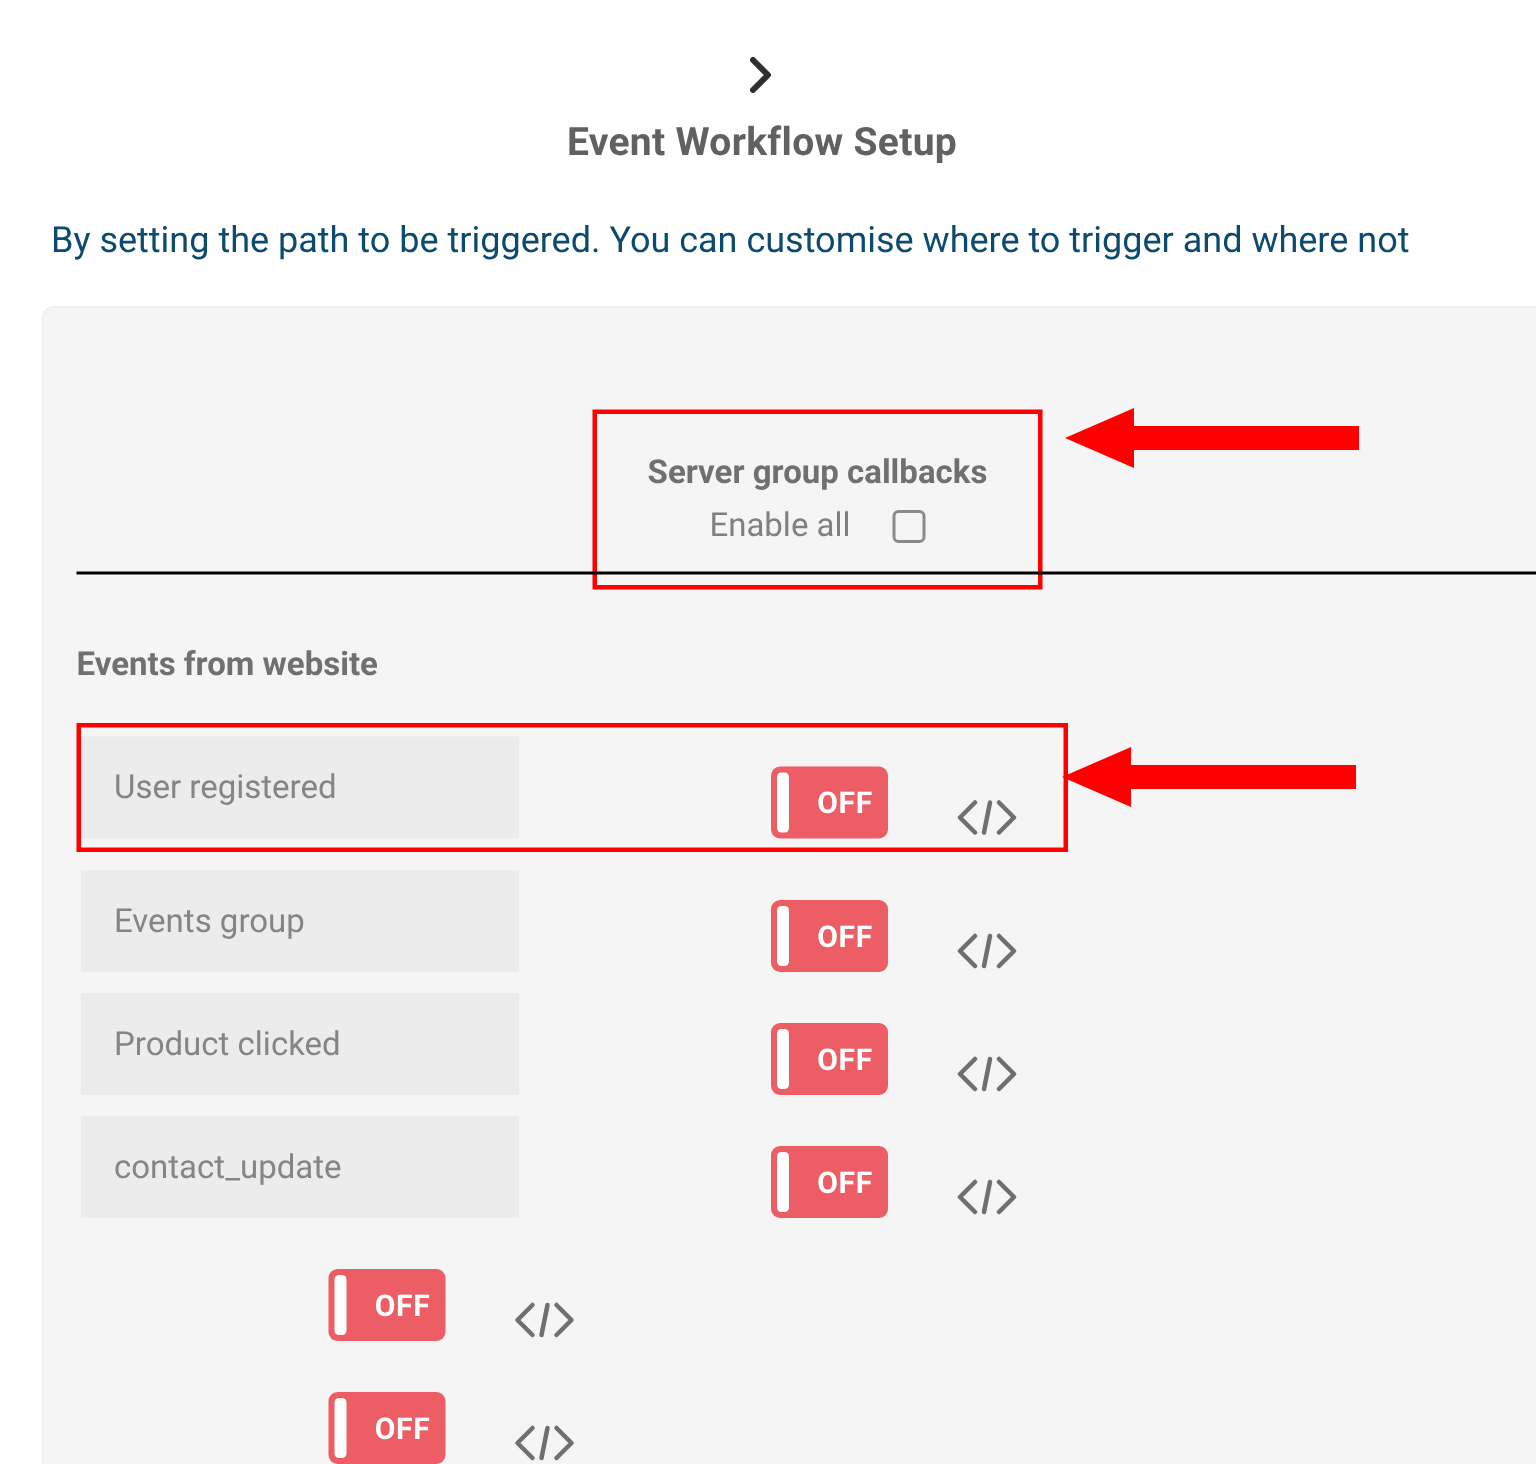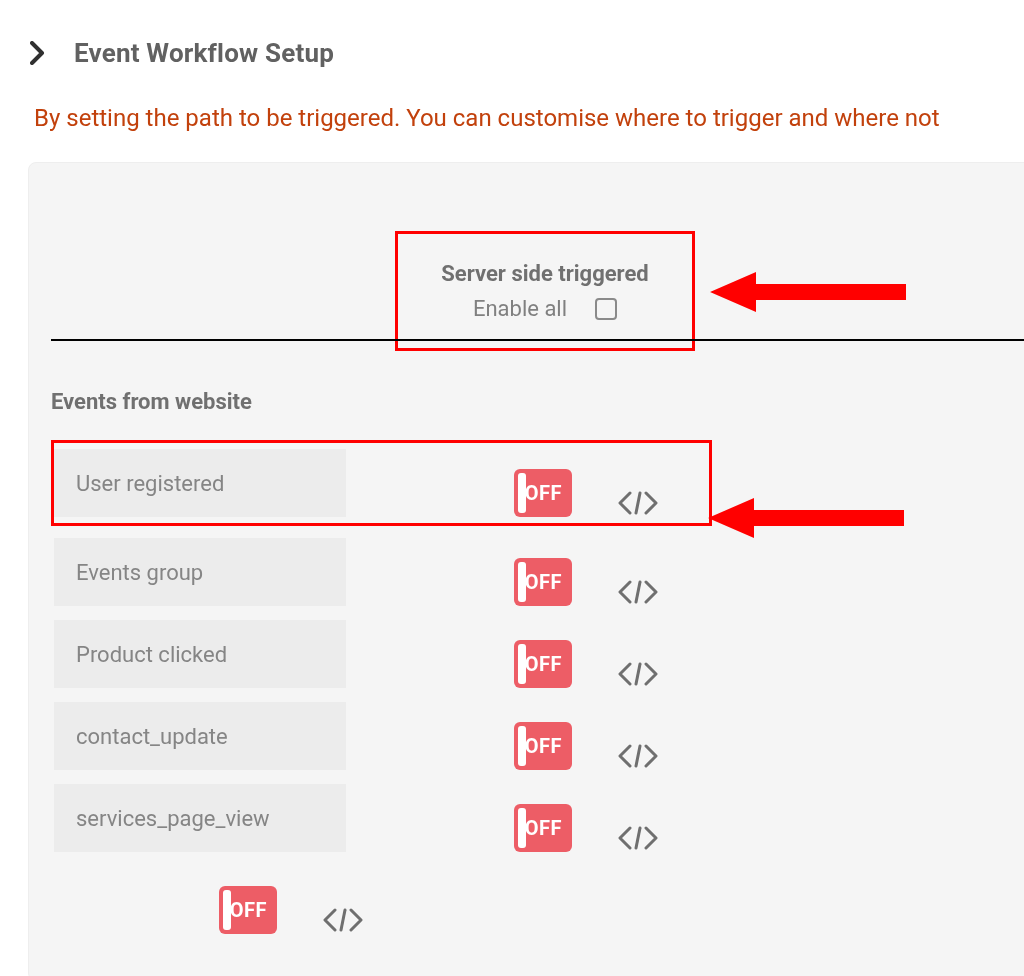--- a/index.html
+++ b/index.html
@@ -7,37 +7,38 @@
       font-family: -apple-system, BlinkMacSystemFont, "Segoe UI", Roboto, Helvetica, Arial, sans-serif;
       width: 1024px;
       height: 976px;
       background: #ffffff;
       overflow: hidden;
       position: relative;
     }
     .page-header {
       display: flex;
       align-items: center;
-      gap: 28px;
+      gap: 18px;
       padding: 38px 38px 0 30px;
+      flex-direction: column;
     }
     .chevron {
       color: #303030;
     }
     .chevron svg { display:block; }
     .page-title {
       font-size: 26px;
       font-weight: 700;
       color: #616161;
       letter-spacing: 0.2px;
     }
     .description {
       padding: 36px 30px 0 34px;
       font-size: 24px;
-      color: #c2410c;
+      color: #0c4a6e;
       white-space: nowrap;
       overflow: hidden;
     }
     .panel {
       margin: 30px 0 0 28px;
       width: 1100px;
       background: #f5f5f5;
       border: 1px solid #eeeeee;
       border-radius: 8px;
       padding-bottom: 40px;
@@ -121,21 +122,21 @@
       padding: 0 22px;
       color: #858585;
       font-size: 22px;
       white-space: nowrap;
       overflow: hidden;
     }
     .row-wrap:not(.highlight) .event-label-box { margin-left:3px; }
     .row-wrap.highlight .event-row { height: 68px; }
     .toggle {
       margin-left: 168px;
-      width: 58px;
+      width: 78px;
       height: 48px;
       background: #ed5d66;
       border-radius: 6px;
       display: flex;
       align-items: center;
       justify-content: flex-end;
       padding-right: 10px;
       position: relative;
     }
     .toggle .knob {
@@ -178,21 +179,21 @@
       </svg>
   </span>
   <div class="page-title">Event Workflow Setup</div>
 </div>
 
 <div class="description">By setting the path to be triggered. You can customise where to trigger and where not</div>
 
 <div class="panel">
   <div class="callbacks-header">
     <div class="callbacks-box">
-      <div class="callbacks-title">Server side triggered</div>
+      <div class="callbacks-title">Server group callbacks</div>
       <div class="enable-all-row">
         <span class="enable-all-label">Enable all</span>
         <span class="enable-all-checkbox"></span>
       </div>
     </div>
     <div class="hr-line"></div>
   </div>
 
   <div class="events-section">
     <div class="events-title">Events from website</div>
@@ -260,21 +261,20 @@
               <polyline points="12,4 2,14 12,24" fill="none" stroke="#6f6f6f" stroke-width="3" stroke-linecap="round" stroke-linejoin="round"></polyline>
               <polyline points="28,4 38,14 28,24" fill="none" stroke="#6f6f6f" stroke-width="3" stroke-linecap="round" stroke-linejoin="round"></polyline>
               <line x1="22" y1="4" x2="18" y2="24" stroke="#6f6f6f" stroke-width="3" stroke-linecap="round"></line>
             </svg>
         </span>
       </div>
     </div>
 
     <div class="row-wrap">
       <div class="event-row">
-        <div class="event-label-box">services_page_view</div>
         <div class="toggle">
           <span class="knob"></span>
           <span class="label">OFF</span>
         </div>
         <span class="code-icon">
           <svg width="40" height="28" viewBox="0 0 40 28">
               <polyline points="12,4 2,14 12,24" fill="none" stroke="#6f6f6f" stroke-width="3" stroke-linecap="round" stroke-linejoin="round"></polyline>
               <polyline points="28,4 38,14 28,24" fill="none" stroke="#6f6f6f" stroke-width="3" stroke-linecap="round" stroke-linejoin="round"></polyline>
               <line x1="22" y1="4" x2="18" y2="24" stroke="#6f6f6f" stroke-width="3" stroke-linecap="round"></line>
             </svg>

